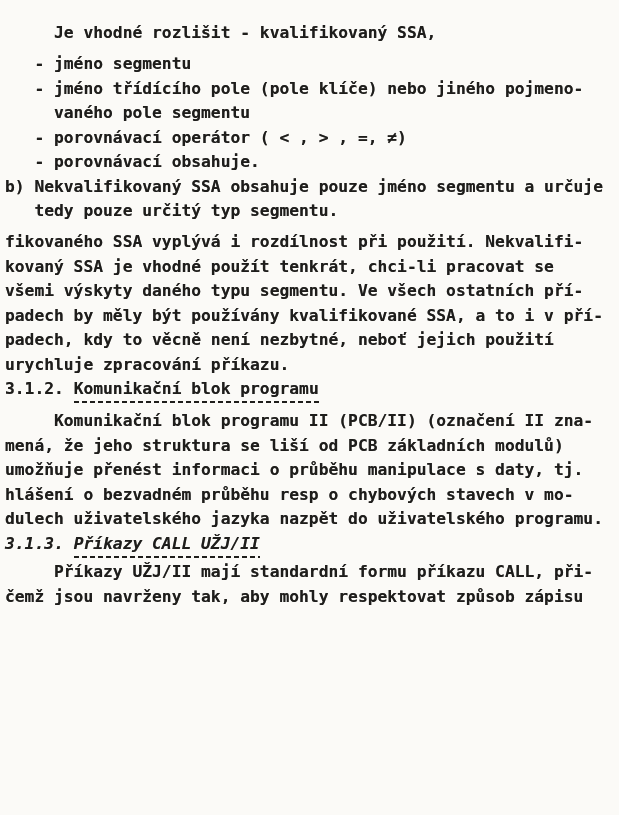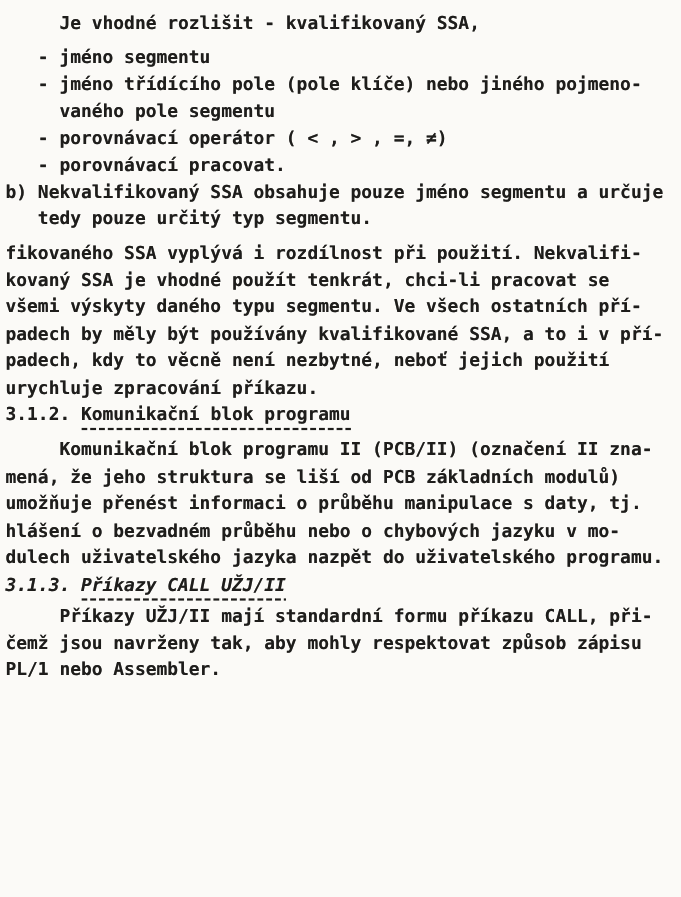--- a/index.html
+++ b/index.html
@@ -9,21 +9,21 @@
   body {
     width: 619px;
     height: 815px;
     overflow: hidden;
     background: #fbfaf7;
   }
   .page {
     box-sizing: border-box;
     width: 619px;
     height: 815px;
-    padding: 9px 4px 0 5px;
+    padding: 21px 4px 0 5px;
     font-family: "DejaVu Sans Mono", "Liberation Mono", monospace;
     font-weight: bold;
     font-size: 16.3px;
     line-height: 24.5px;
     letter-spacing: 0;
     text-shadow: 0 0 0.5px rgba(20,20,20,0.55);
   }
   .ln {
     white-space: pre;
     height: 24.5px;
@@ -61,21 +61,21 @@
   <div class="block b-intro">
     <div class="ln">     Je vhodné rozlišit - kvalifikovaný SSA,</div>
   </div>
 
 
   <div class="block b-criteria">
     <div class="ln">   - jméno segmentu</div>
     <div class="ln">   - jméno třídícího pole (pole klíče) nebo jiného pojmeno-</div>
     <div class="ln">     vaného pole segmentu</div>
     <div class="ln">   - porovnávací operátor ( &lt; , &gt; , =, ≠)</div>
-    <div class="ln">   - porovnávací pracovat.</div>
+    <div class="ln">   - porovnávací obsahuje.</div>
   </div>
 
   <div class="block b-item-b">
     <div class="ln">b) Nekvalifikovaný SSA obsahuje pouze jméno segmentu a určuje</div>
     <div class="ln">   tedy pouze určitý typ segmentu.</div>
   </div>
 
   <div class="block b-para-ssa">
     <div class="ln">fikovaného SSA vyplývá i rozdílnost při použití. Nekvalifi-</div>
     <div class="ln">kovaný SSA je vhodné použít tenkrát, chci-li pracovat se</div>
@@ -84,25 +84,24 @@
     <div class="ln">padech, kdy to věcně není nezbytné, neboť jejich použití</div>
     <div class="ln">urychluje zpracování příkazu.</div>
   </div>
 
   <h2 class="block heading b-h312"><span>3.1.2. </span><span class="u">Komunikační blok programu</span></h2>
 
   <div class="block b-para-pcb">
     <div class="ln">     Komunikační blok programu II (PCB/II) (označení II zna-</div>
     <div class="ln">mená, že jeho struktura se liší od PCB základních modulů)</div>
     <div class="ln">umožňuje přenést informaci o průběhu manipulace s daty, tj.</div>
-    <div class="ln">hlášení o bezvadném průběhu nebo o chybových jazyku v mo-</div>
+    <div class="ln">hlášení o bezvadném průběhu resp o chybových stavech v mo-</div>
     <div class="ln">dulech uživatelského jazyka nazpět do uživatelského programu.</div>
   </div>
 
   <h2 class="block heading b-h313"><span>3.1.3. </span><span class="u">Příkazy CALL UŽJ/II</span></h2>
 
   <div class="block b-para-call">
     <div class="ln">     Příkazy UŽJ/II mají standardní formu příkazu CALL, při-</div>
     <div class="ln">čemž jsou navrženy tak, aby mohly respektovat způsob zápisu</div>
-    <div class="ln">PL/1 nebo Assembler.</div>
   </div>
 
 </div>
 
 </body></html>

